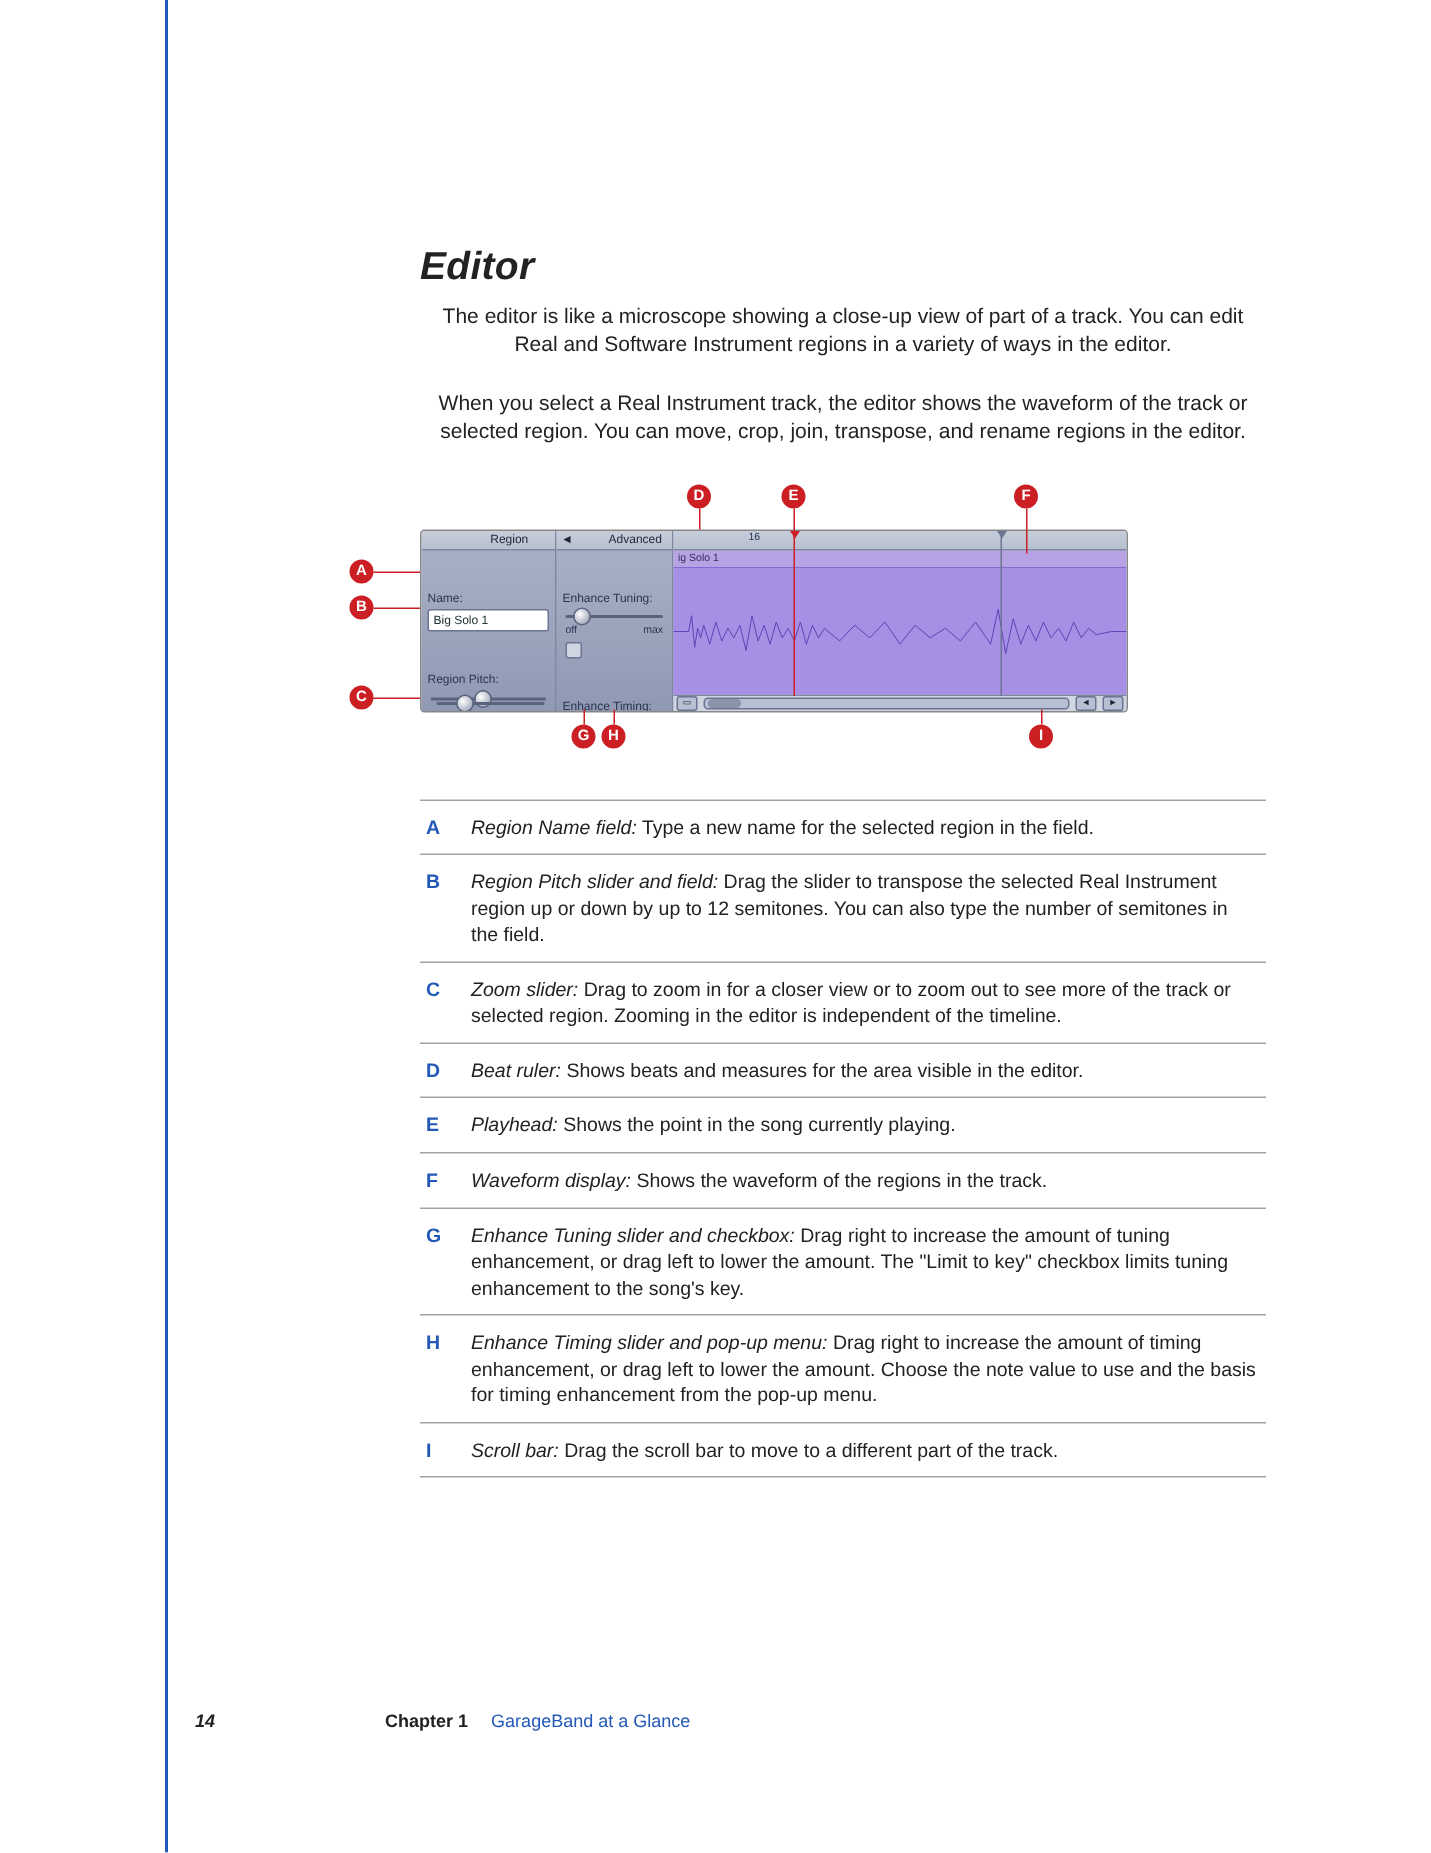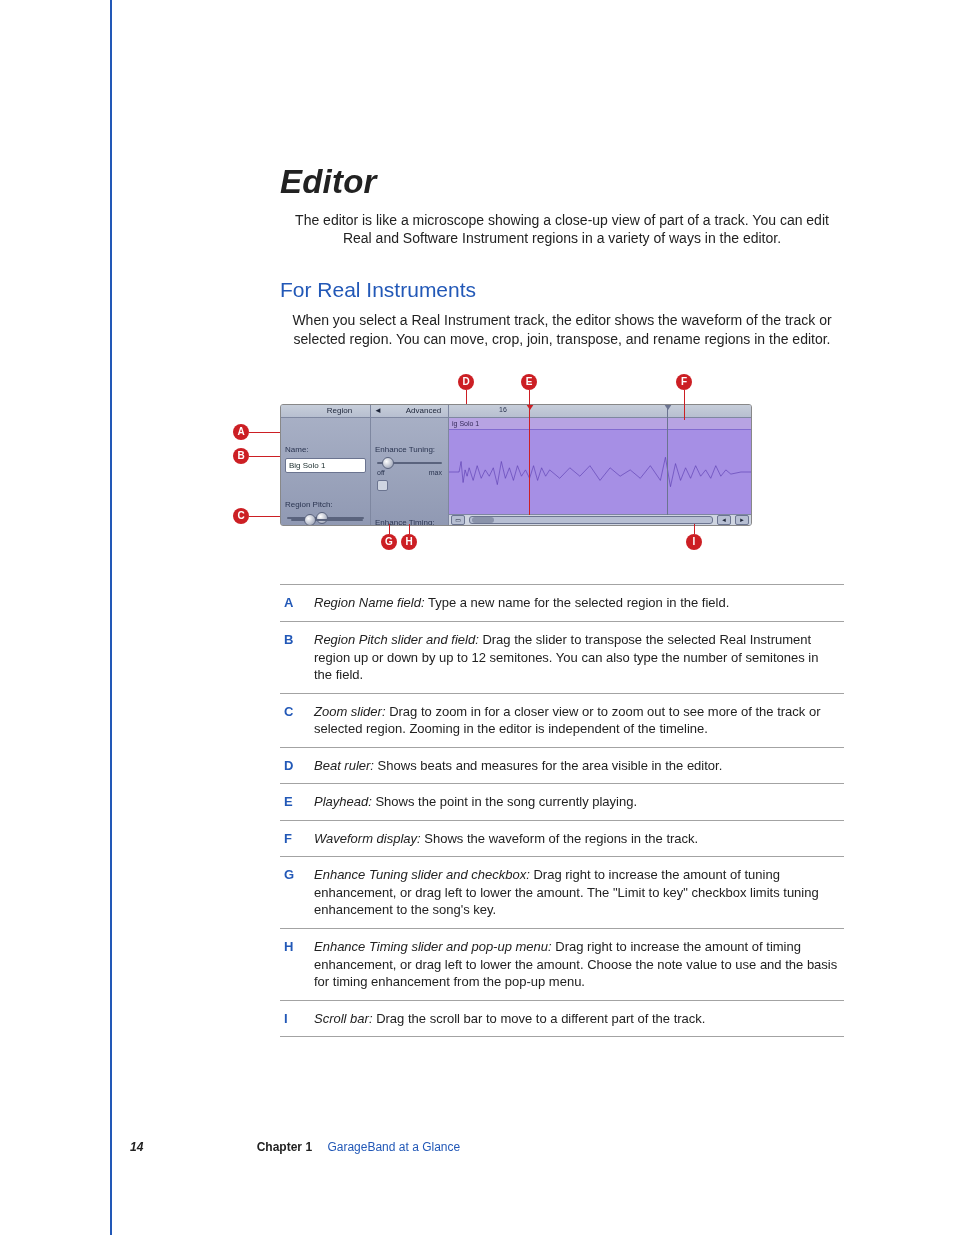--- a/index.html
+++ b/index.html
@@ -27,21 +27,21 @@
     width: 0;
     border-left: 2px solid #2258b7;
   }
   .content {
     margin-left: 170px;
     max-width: 570px;
   }
   h1.section-title {
     font-style: italic;
     font-weight: 600;
-    font-size: 33px;
+    font-size: 26px;
     color: #222;
     margin: 0 0 6px 0;
     letter-spacing: .2px;
   }
   p.body {
     margin: 0 0 20px 0;
     font-size: 14px;
     text-align: center;
   }
   h2.subsection {
@@ -232,21 +232,20 @@
 <body>
 
 <div class="page">
   <div class="vrule"></div>
 
   <div class="content">
 
     <h1 class="section-title">Editor</h1>
     <p class="body">The editor is like a microscope showing a close-up view of part of a track. You can edit Real and Software Instrument regions in a variety of ways in the editor.</p>
 
-    <h2 class="subsection">For Real Instruments</h2>
     <p class="body">When you select a Real Instrument track, the editor shows the waveform of the track or selected region. You can move, crop, join, transpose, and rename regions in the editor.</p>
 
     <div class="figure">
 
       <div class="callout" style="left:225px; top:0;">D</div>
       <div class="leader vert" style="left:233px; top:16px; height:14px;"></div>
 
       <div class="callout" style="left:288px; top:0;">E</div>
       <div class="leader vert" style="left:296px; top:16px; height:20px;"></div>
 

